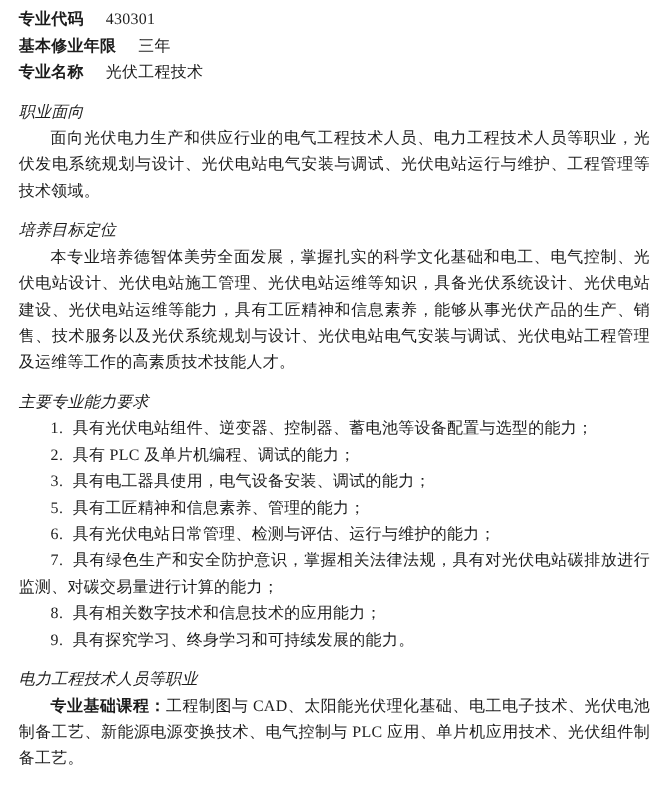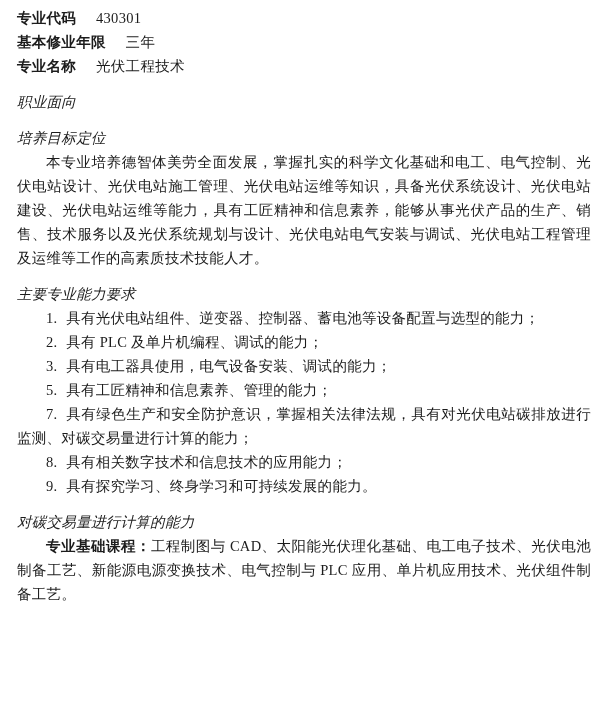--- a/index.html
+++ b/index.html
@@ -52,47 +52,51 @@
       <span class="b">基本修业年限</span>
       <span class="v">三年</span>
     </p>
     <p class="info-row">
       <span class="b">专业名称</span>
       <span class="v">光伏工程技术</span>
     </p>
   </div>
 
   <h2 class="heading">职业面向</h2>
+  <p class="para">面向光伏电力生产和供应行业的电气工程技术人员、电力工程技术人员等职业，光伏发电系统规划与设计、光伏电站电气安装与调试、光伏电站运行与维护、工程管理等技术领域。</p>
 
   <h2 class="heading">培养目标定位</h2>
   <p class="para">本专业培养德智体美劳全面发展，掌握扎实的科学文化基础和电工、电气控制、光伏电站设计、光伏电站施工管理、光伏电站运维等知识，具备光伏系统设计、光伏电站建设、光伏电站运维等能力，具有工匠精神和信息素养，能够从事光伏产品的生产、销售、技术服务以及光伏系统规划与设计、光伏电站电气安装与调试、光伏电站工程管理及运维等工作的高素质技术技能人才。</p>
 
   <h2 class="heading">主要专业能力要求</h2>
   <div>
     <p class="para item">
       <span class="num">1.</span><span>具有光伏电站组件、逆变器、控制器、蓄电池等设备配置与选型的能力；</span>
     </p>
     <p class="para item">
       <span class="num">2.</span><span>具有 PLC 及单片机编程、调试的能力；</span>
     </p>
     <p class="para item">
       <span class="num">3.</span><span>具有电工器具使用，电气设备安装、调试的能力；</span>
     </p>
     <p class="para item">
       <span class="num">5.</span><span>具有工匠精神和信息素养、管理的能力；</span>
     </p>
     <p class="para item">
+      <span class="num">6.</span><span>具有光伏电站日常管理、检测与评估、运行与维护的能力；</span>
+    </p>
+    <p class="para item">
       <span class="num">7.</span><span>具有绿色生产和安全防护意识，掌握相关法律法规，具有对光伏电站碳排放进行监测、对碳交易量进行计算的能力；</span>
     </p>
     <p class="para item">
       <span class="num">8.</span><span>具有相关数字技术和信息技术的应用能力；</span>
     </p>
     <p class="para item">
       <span class="num">9.</span><span>具有探究学习、终身学习和可持续发展的能力。</span>
     </p>
   </div>
 
-  <h2 class="heading">对碳交易量进行计算的能力</h2>
+  <h2 class="heading">电力工程技术人员等职业</h2>
   <p class="para">
     <span class="b">专业基础课程：</span><span>工程制图与 CAD、太阳能光伏理化基础、电工电子技术、光伏电池制备工艺、新能源电源变换技术、电气控制与 PLC 应用、单片机应用技术、光伏组件制备工艺。</span>
   </p>
 
 </div>
 
 </body></html>

